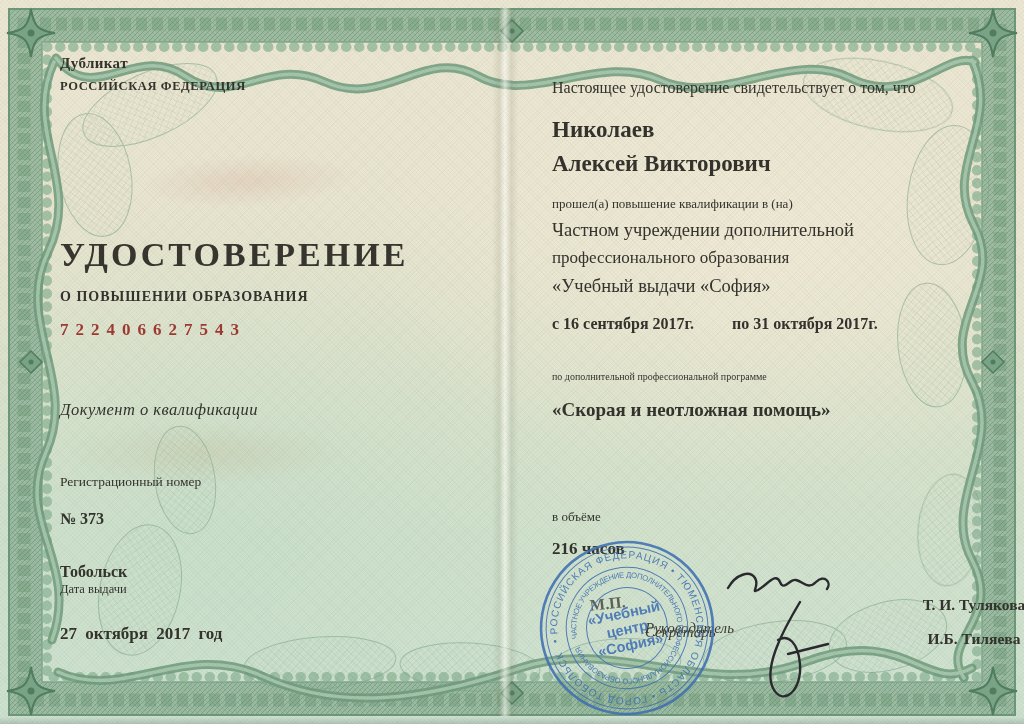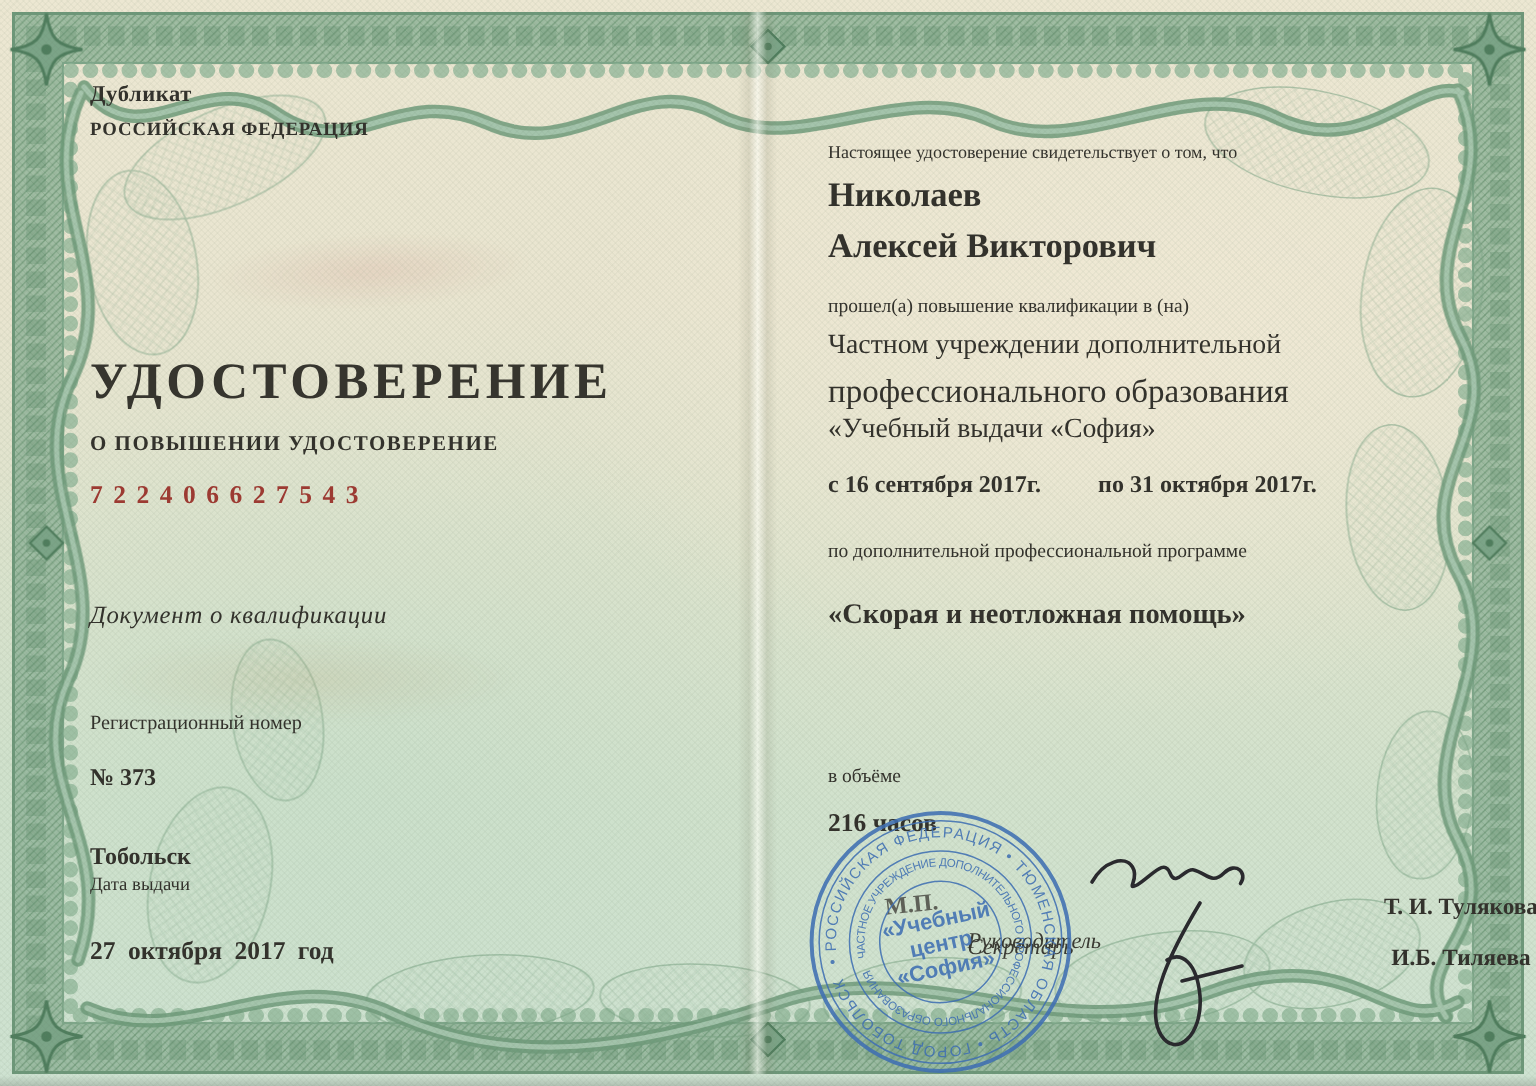--- a/index.html
+++ b/index.html
@@ -43,30 +43,30 @@
   .subtitle{top:289px;font-size:14px;font-weight:700;letter-spacing:1px;}
   .serial{top:320px;font-size:17px;font-weight:700;letter-spacing:7px;color:#9c3a32;}
   .dockind{top:400px;font-size:16.5px;font-style:italic;letter-spacing:.5px;}
   .reglabel{top:474px;font-size:13.5px;}
   .regnum{top:510px;font-size:16px;font-weight:700;}
   .citylabel{top:529px;font-size:12.5px;}
   .city{top:563px;font-size:16px;font-weight:700;}
   .datelabel{top:582px;font-size:12.5px;}
   .issuedate{top:624px;font-size:17px;font-weight:700;word-spacing:4px;}
 
-  .statement{top:94px;font-size:12px;}
+  .statement{top:79px;font-size:16px;}
   .surname{top:117px;font-size:23px;font-weight:700;}
   .holder{top:151px;font-size:23px;font-weight:700;}
   .action{top:196px;font-size:13px;}
   .inst1{top:220px;font-size:18.5px;}
-  .inst2{top:248px;font-size:22px;}
+  .inst2{top:248px;font-size:17px;}
   .inst3{top:276px;font-size:18.5px;}
   .dates{top:315px;font-size:16px;font-weight:600;}
   .dates .gap{display:inline-block;width:38px;}
-  .proglabel{top:359px;font-size:13px;}
+  .proglabel{top:371px;font-size:10px;}
   .progname{top:399px;font-size:19px;font-weight:700;}
   .vollabel{top:509px;font-size:13px;}
   .volvalue{top:539px;font-size:17px;font-weight:600;}
   .role{position:absolute;font-size:15px;font-style:italic;color:#3a3a33;}
   .role-head{left:645px;top:591px;margin-top:29px;}
   .role-secr{left:645px;top:624px;}
   .signame{position:absolute;left:899px;width:150px;text-align:center;font-size:15.5px;font-weight:600;}
   .signame-head{top:596px;}
   .signame-secr{top:630px;}
   .mp{position:absolute;left:590px;top:595px;font-size:16px;font-weight:600;color:#4b4b44;
@@ -169,21 +169,21 @@
   </svg>
 
   <div class="ghost ghost-pink"></div>
   <div class="ghost ghost-tan"></div>
   <div class="fold"></div>
   <div class="texture"></div>
 
   <div class="abs ctr lcol dup">Дубликат</div>
   <div class="abs ctr lcol country">РОССИЙСКАЯ ФЕДЕРАЦИЯ</div>
   <div class="abs ctr lcol title">УДОСТОВЕРЕНИЕ</div>
-  <div class="abs ctr lcol subtitle">О ПОВЫШЕНИИ УДОСТОВЕРЕНИЕ</div>
+  <div class="abs ctr lcol subtitle">О ПОВЫШЕНИИ ОБРАЗОВАНИЯ</div>
   <div class="abs ctr lcol serial">722406627543</div>
   <div class="abs ctr lcol dockind">Документ о квалификации</div>
   <div class="abs ctr lcol reglabel">Регистрационный номер</div>
   <div class="abs ctr lcol regnum">№ 373</div>
   <div class="abs ctr lcol city">Тобольск</div>
   <div class="abs ctr lcol datelabel">Дата выдачи</div>
   <div class="abs ctr lcol issuedate">27 октября 2017 год</div>
 
   <div class="abs ctr rcol statement">Настоящее удостоверение свидетельствует о том, что</div>
   <div class="abs ctr rcol surname">Николаев</div>

